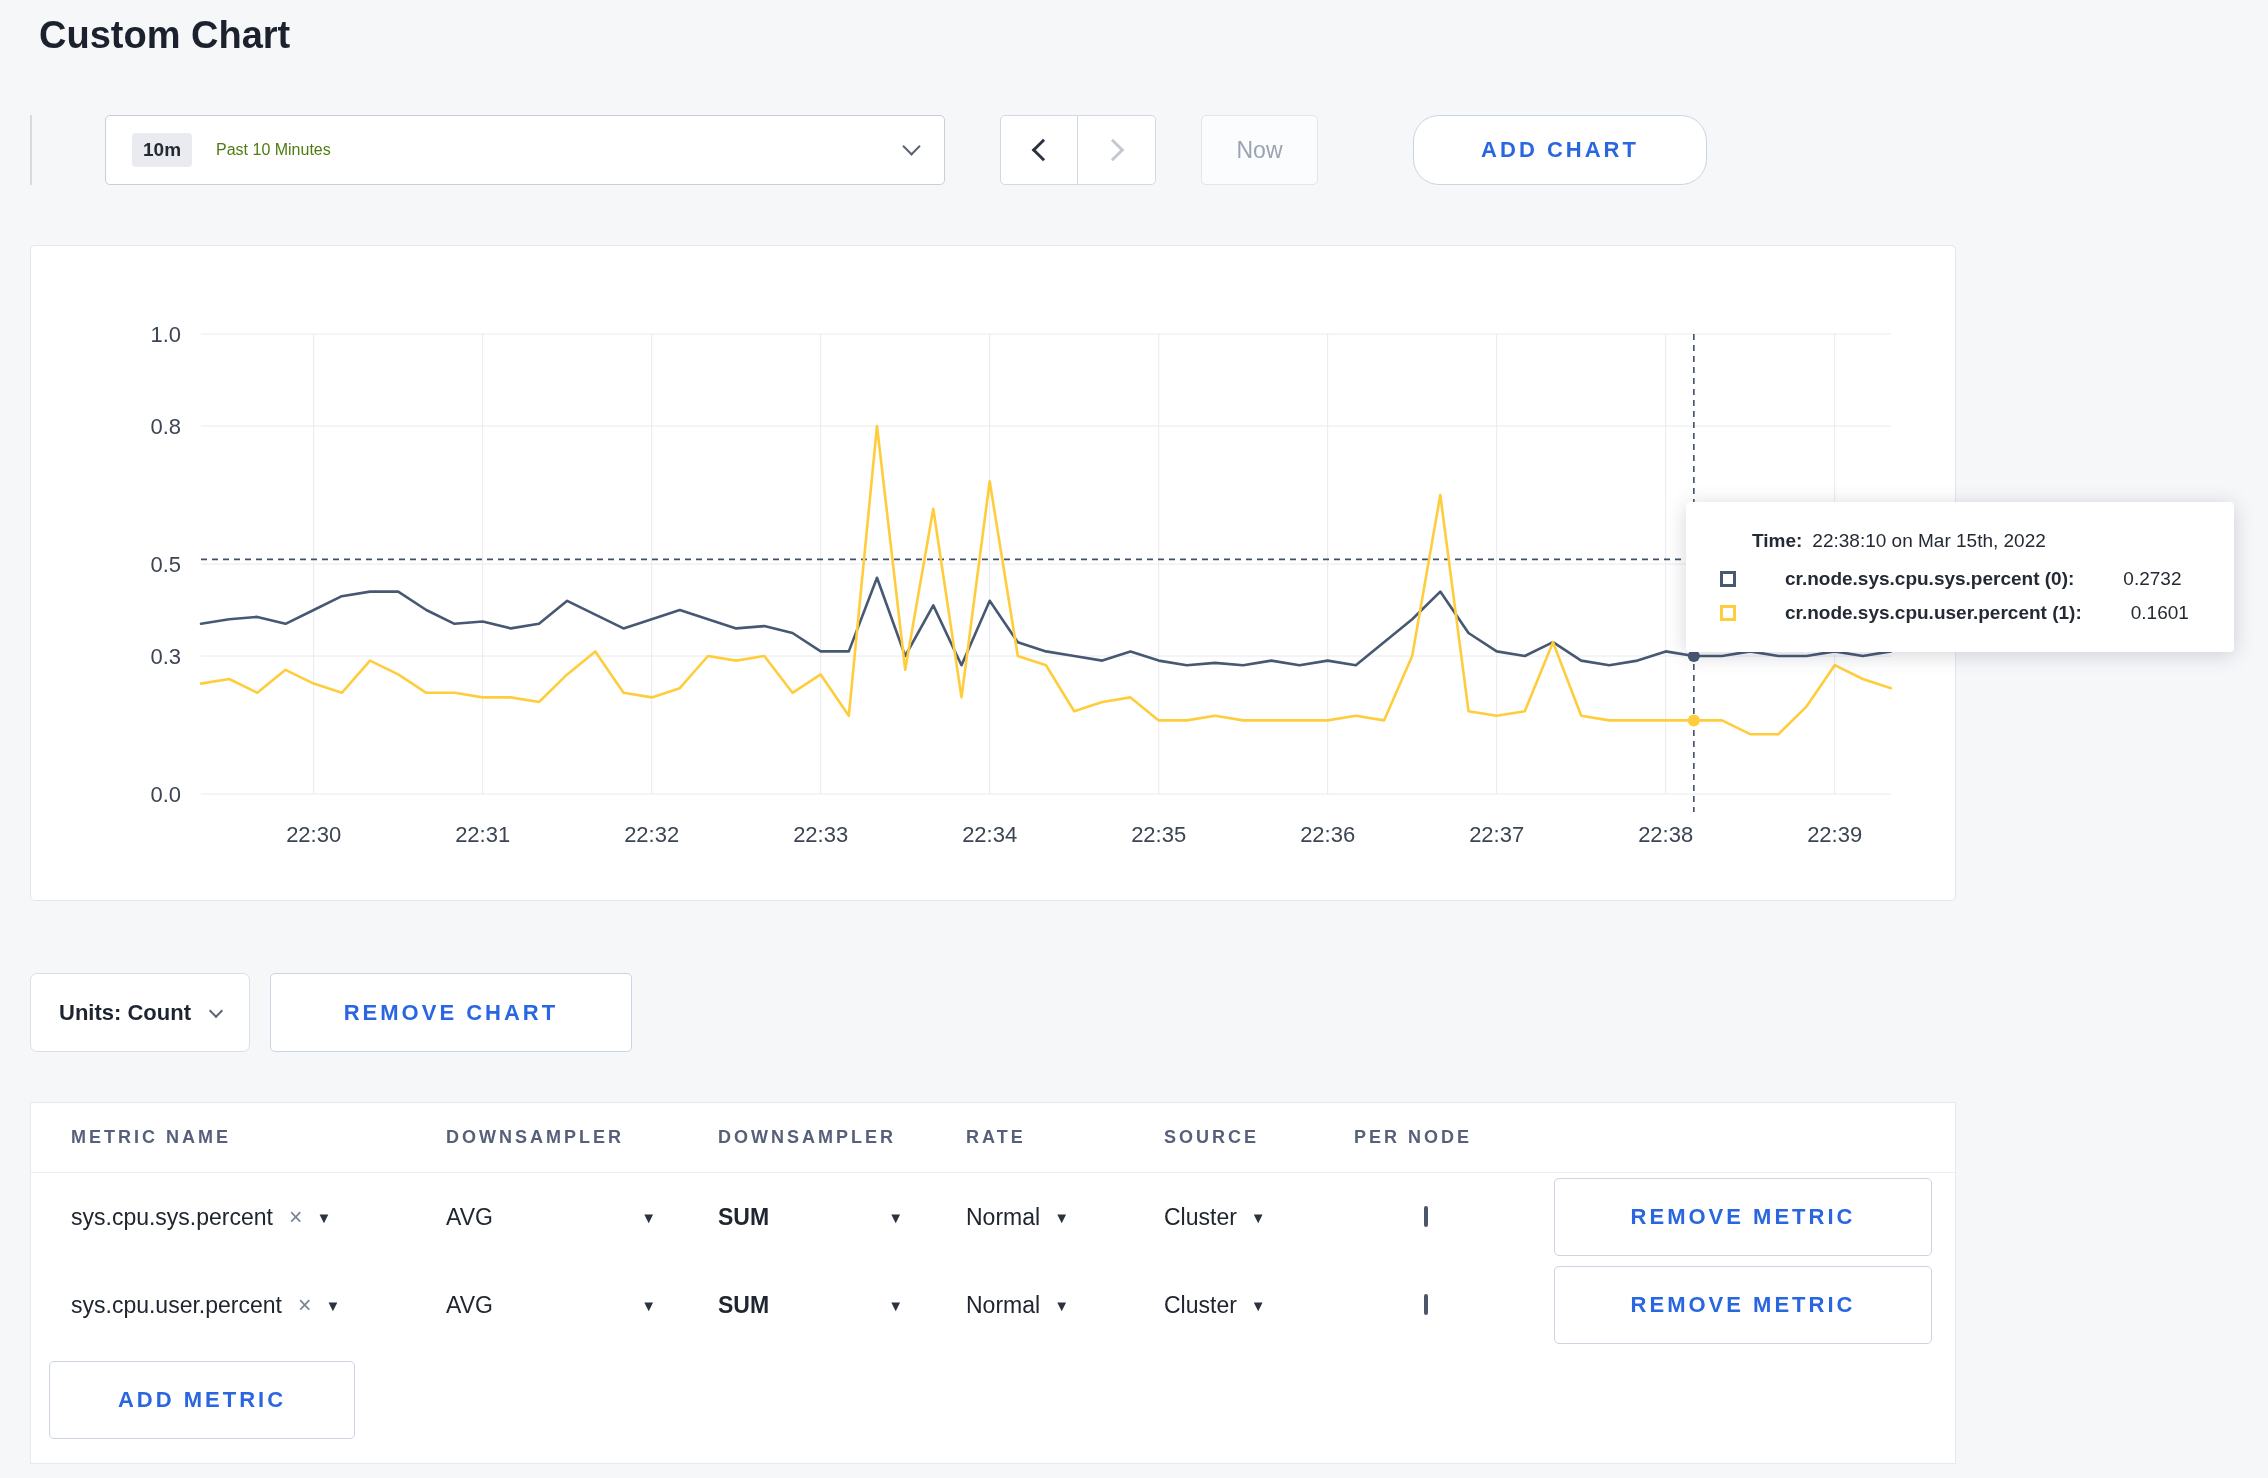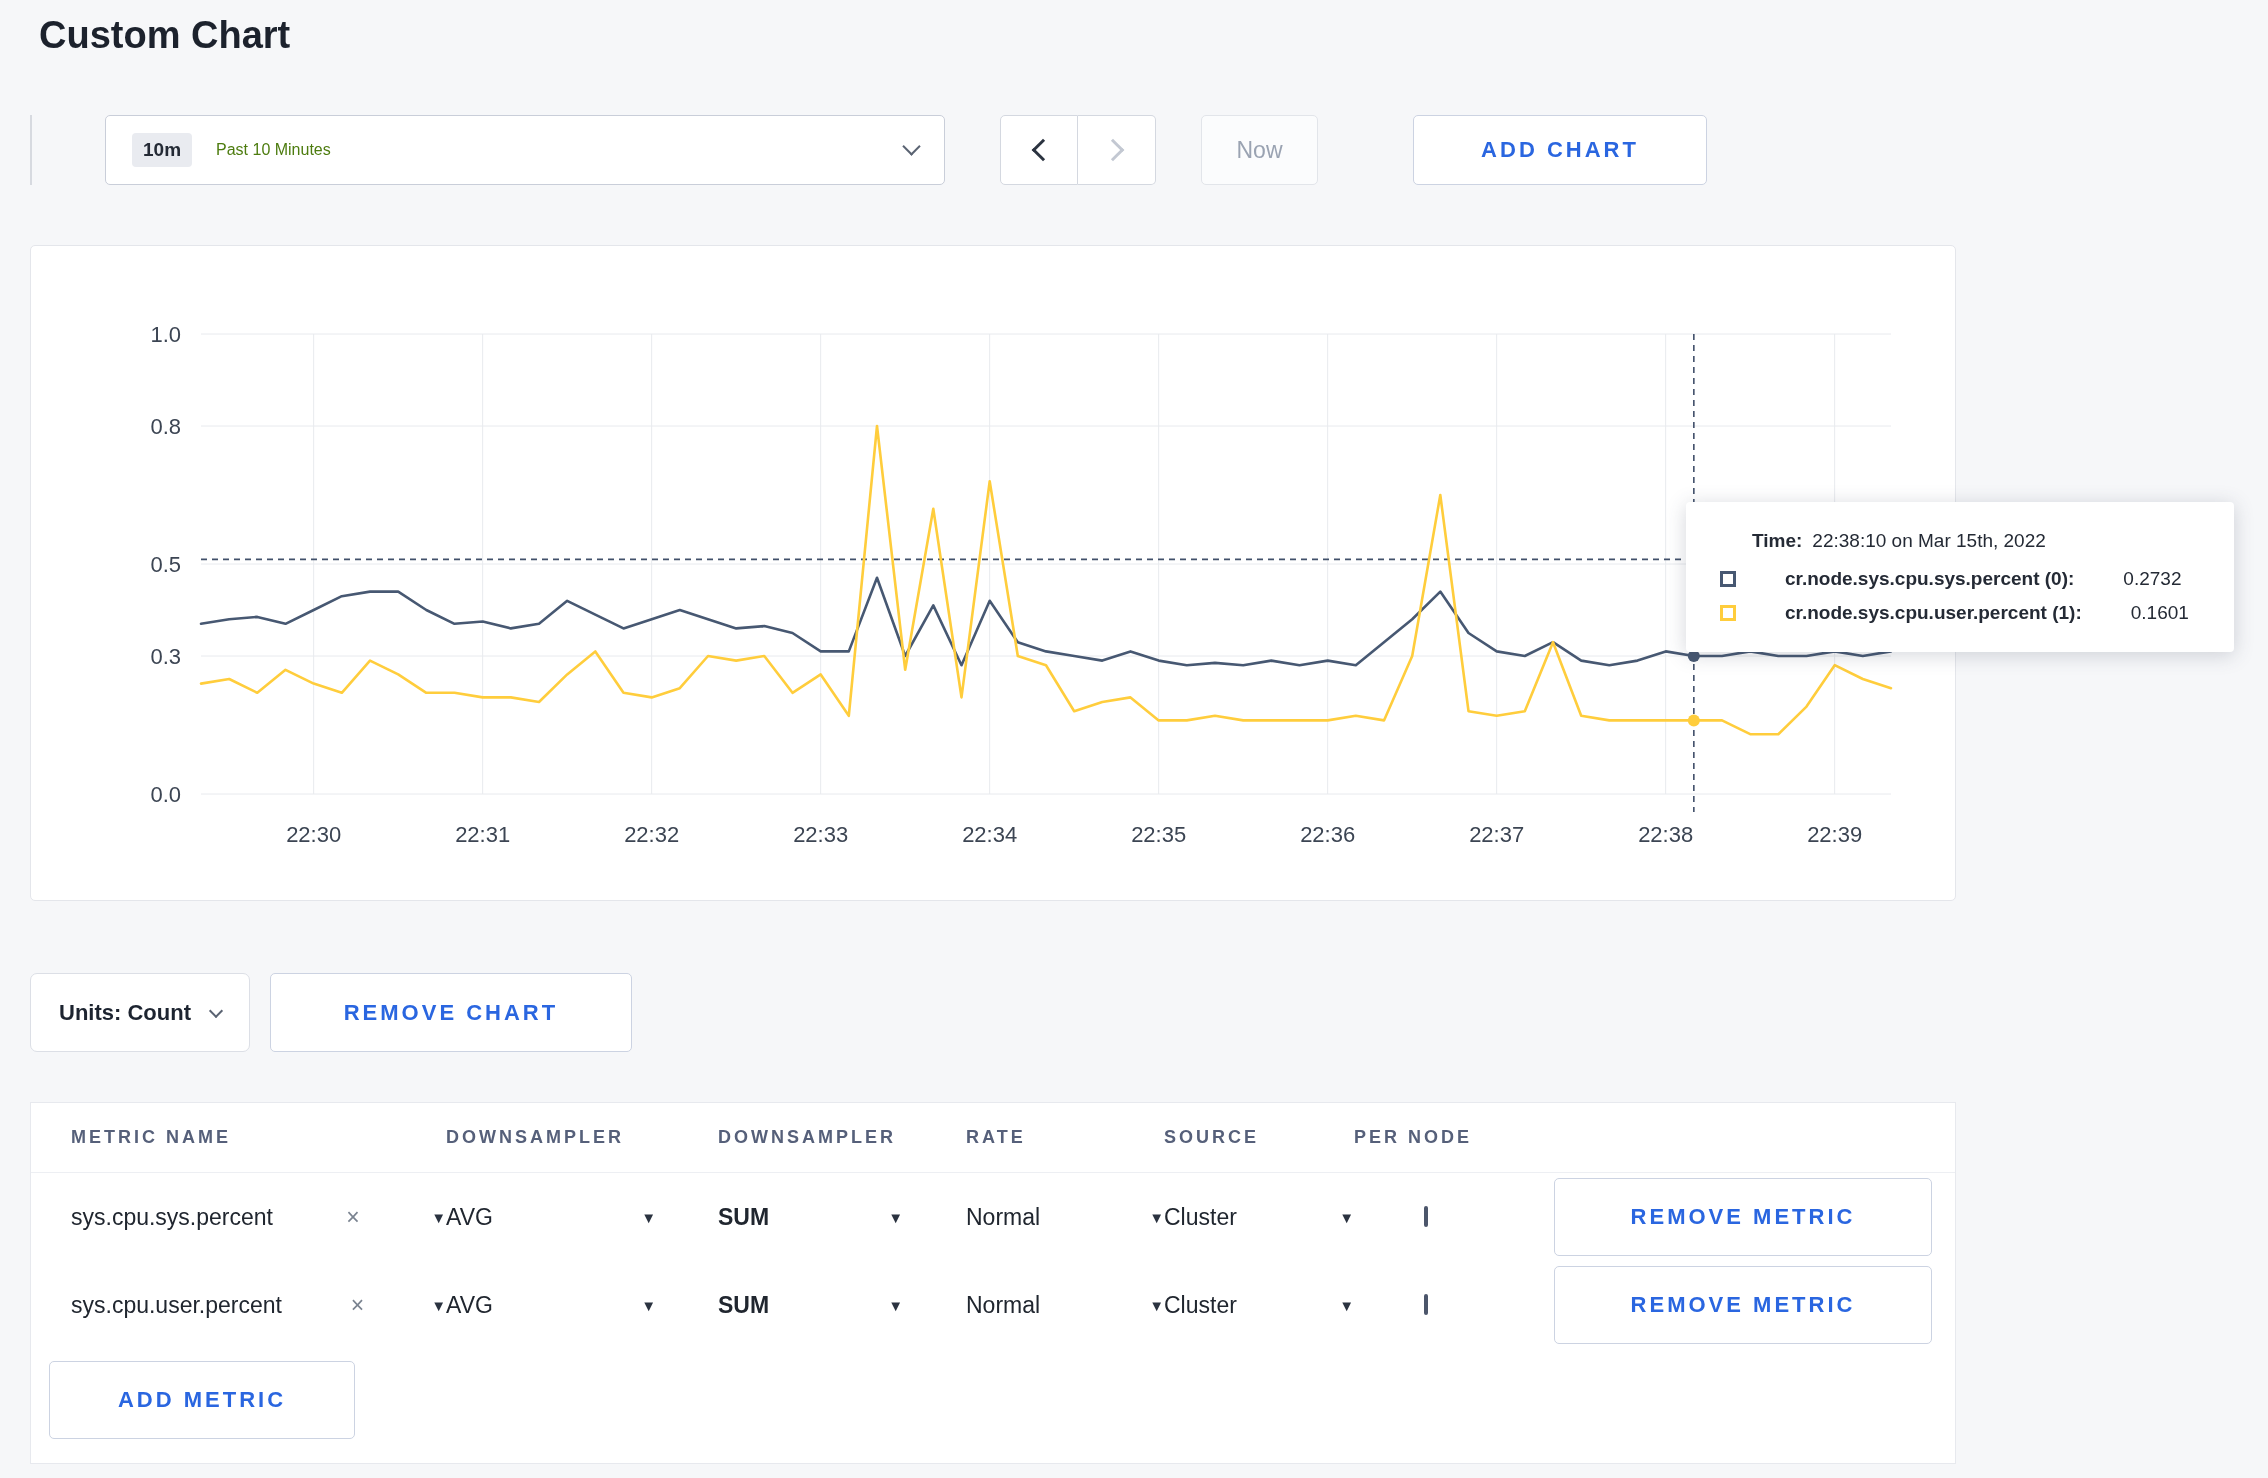--- a/index.html
+++ b/index.html
@@ -41,21 +41,21 @@
     transform:rotate(45deg);margin-left:8px;}
   .chev-right{width:16px;height:16px;border-right:3px solid #c3c8d2;border-top:3px solid #c3c8d2;
     transform:rotate(45deg);margin-right:8px;}
   .now-btn{margin-left:16px;width:117px;background:#fbfcfd;border:1px solid #e2e5ea;
     border-radius:5px;color:#9aa3b2;font-size:23px;cursor:default;}
   .btn-blue{
     background:#fff;border:1px solid #ccd3e2;border-radius:5px;color:var(--blue);
     font-size:22px;font-weight:600;letter-spacing:3px;cursor:pointer;
     font-family:"Liberation Sans",sans-serif;
   }
-  .add-chart-btn{margin-left:66px;width:294px;}
+  .add-chart-btn{margin-left:66px;width:294px;border-radius:26px;}
   
   .chart-card{
     position:relative;margin:60px 0 0 30px;width:1926px;height:656px;
     background:#fff;border:1px solid var(--card-border);border-radius:5px;padding:28px 20px;
   }
   #chart-svg{display:block;width:1884px;height:600px;}
   .grid{stroke:var(--grid);stroke-width:1;}
   .dash{stroke:#41506a;stroke-width:1.6;stroke-dasharray:6 5;fill:none;}
   .ylab,.xlab{fill:#3c4553;font-size:22px;font-family:"Liberation Sans",sans-serif;}
   
@@ -77,21 +77,21 @@
   .units-btn .chev-down{width:10px;height:10px;margin-top:-4px;}
   .remove-chart-btn{margin-left:20px;width:362px;}
   
   .metrics-card{margin:50px 0 0 30px;width:1926px;background:#fff;
     border:1px solid #e7e9ee;border-radius:0;padding-bottom:24px;}
   .mrow{display:grid;grid-template-columns:375px 272px 248px 198px 190px 188px 1fr;
     align-items:center;padding:0 20px 0 40px;}
   .mrow.header{height:70px;border-bottom:1px solid #edeff3;}
   .mrow.data{height:88px;}
   .hcell{font-size:18px;letter-spacing:3px;color:#56607a;font-weight:600;}
-  .cell{font-size:23px;color:#20262f;justify-content:space-between;}
+  .cell{font-size:23px;color:#20262f;}
   .sel{display:inline-flex;align-items:center;cursor:pointer;}
   .caret{font-size:15px;color:#2b3340;margin-left:14px;}
   .x-icon{color:#7a8390;font-size:23px;margin-left:16px;cursor:pointer;line-height:1;}
   .ds-sel{width:210px;justify-content:space-between;}
   .ag-sel{width:185px;justify-content:space-between;font-weight:bold;}
   .checkbox{width:22px;height:22px;border:2px solid #4c566b;border-radius:3px;
     background:#fff;cursor:pointer;margin-left:70px;}
   .remove-metric-btn{width:378px;height:78px;margin-left:12px;}
   .add-metric-btn{margin:12px 0 0 18px;width:306px;height:78px;text-align:center;}
 </style>

